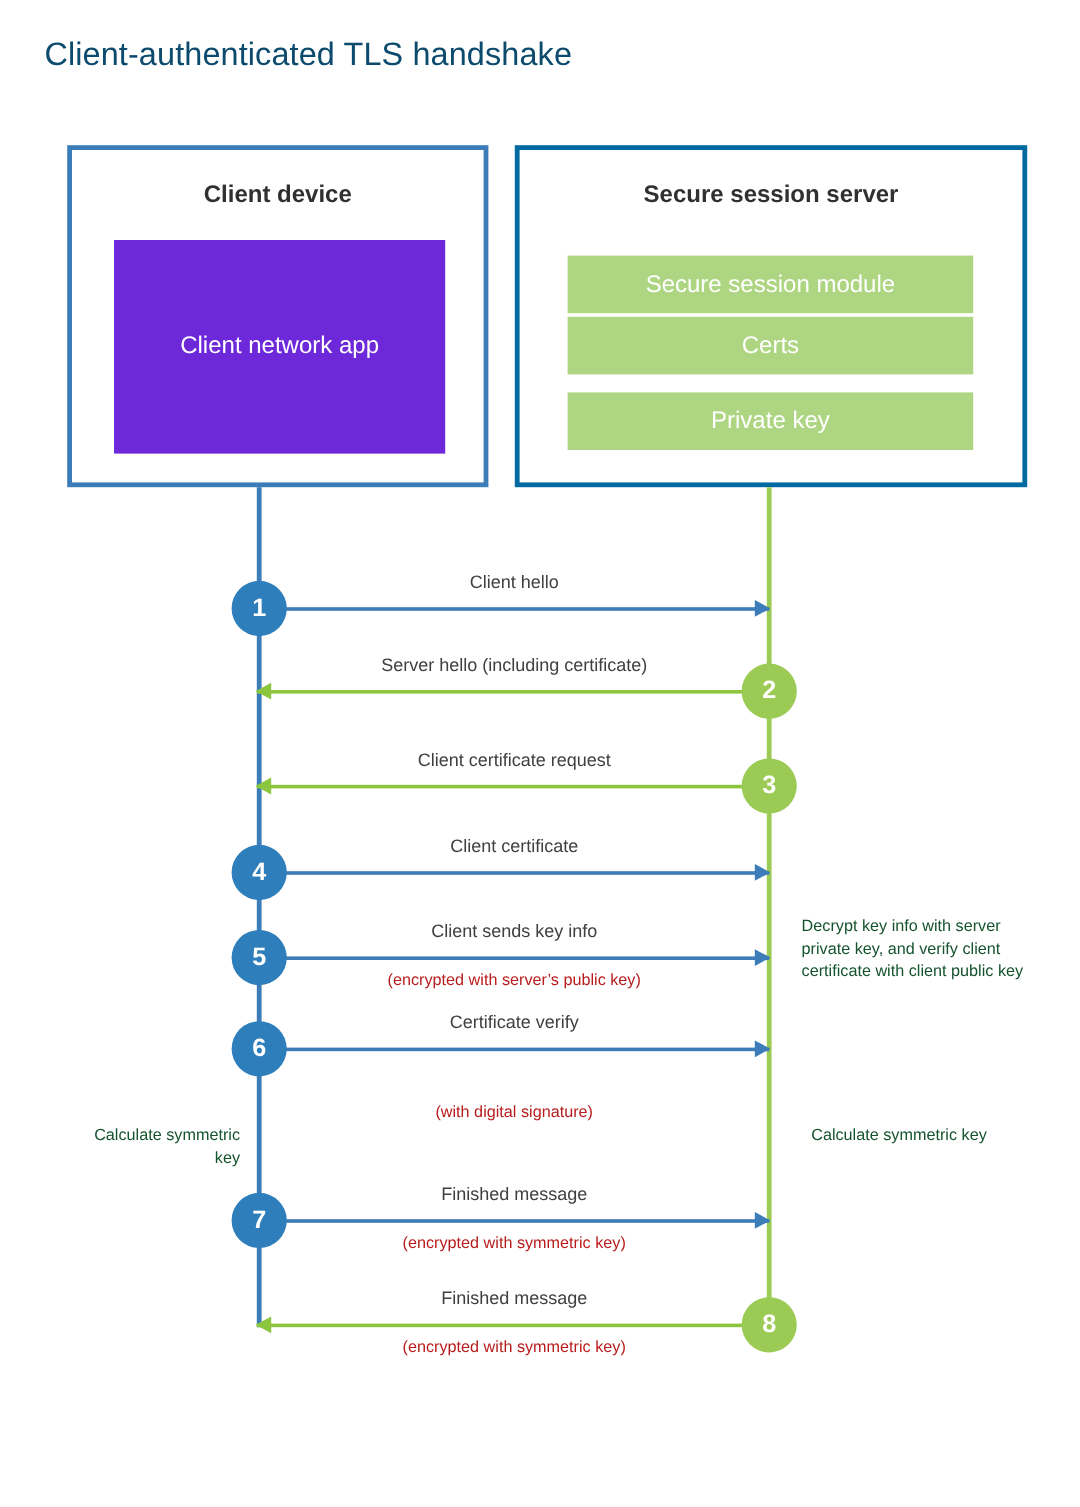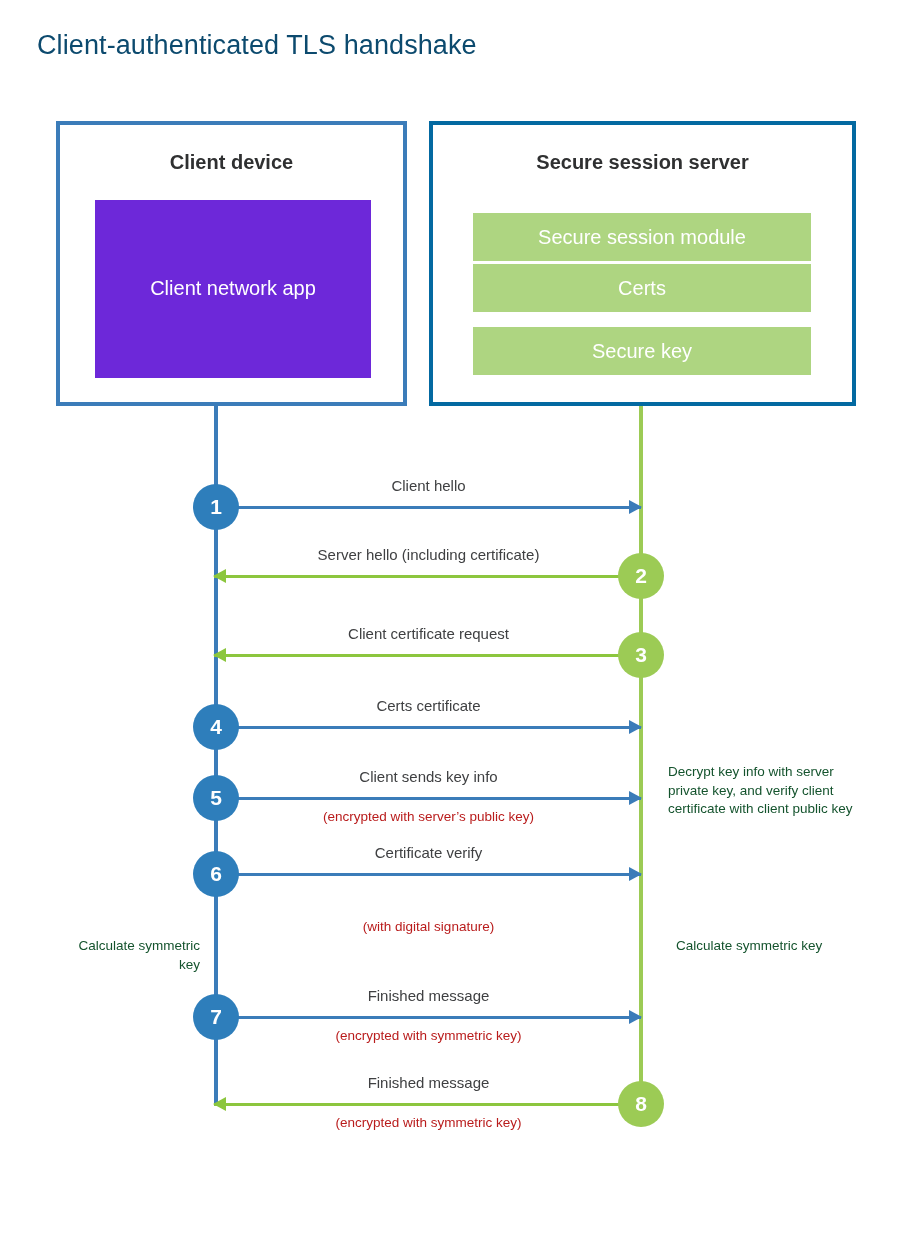--- a/index.html
+++ b/index.html
@@ -208,21 +208,21 @@
 
   <div class="party-box" id="client-box">
     <div class="party-title">Client device</div>
     <div id="client-app-rect">Client network app</div>
   </div>
 
   <div class="party-box" id="server-box">
     <div class="party-title">Secure session server</div>
     <div class="server-bar" id="server-bar-0">Secure session module</div>
     <div class="server-bar" id="server-bar-1">Certs</div>
-    <div class="server-bar" id="server-bar-2">Secure key</div>
+    <div class="server-bar" id="server-bar-2">Private key</div>
   </div>
 
   <div class="lifeline" id="client-lifeline"></div>
   <div class="lifeline" id="server-lifeline"></div>
 
   <div class="side-note" id="note-server-decrypt">Decrypt key info with server private key, and verify client certificate with client public key</div>
   <div class="side-note" id="note-client-calc">Calculate symmetric key</div>
   <div class="side-note" id="note-server-calc">Calculate symmetric key</div>
 
   <div id="steps-layer">
@@ -238,21 +238,21 @@
       <div class="msg-label" style="left: 216px; width: 425px; top: 546px;">Server hello (including certificate)</div>
       <div class="arrow to-client" style="left: 214px; width: 427px; top: 653.5px;">
         <div class="head"></div>
       </div>
       <div class="step-circle server" style="left: 618px; top: 632px;">3</div>
       <div class="msg-label" style="left: 216px; width: 425px; top: 625px;">Client certificate request</div>
       <div class="arrow to-server" style="left: 216px; width: 425px; top: 725.5px;">
         <div class="head"></div>
       </div>
       <div class="step-circle client" style="left: 193px; top: 704px;">4</div>
-      <div class="msg-label" style="left: 216px; width: 425px; top: 697px;">Certs certificate</div>
+      <div class="msg-label" style="left: 216px; width: 425px; top: 697px;">Client certificate</div>
       <div class="arrow to-server" style="left: 216px; width: 425px; top: 796.5px;">
         <div class="head"></div>
       </div>
       <div class="step-circle client" style="left: 193px; top: 775px;">5</div>
       <div class="msg-label" style="left: 216px; width: 425px; top: 768px;">Client sends key info</div>
       <div class="msg-sub" style="left: 216px; width: 425px; top: 809px;">(encrypted with server’s public key)</div>
       <div class="arrow to-server" style="left: 216px; width: 425px; top: 872.5px;">
         <div class="head"></div>
       </div>
       <div class="step-circle client" style="left: 193px; top: 851px;">6</div>

